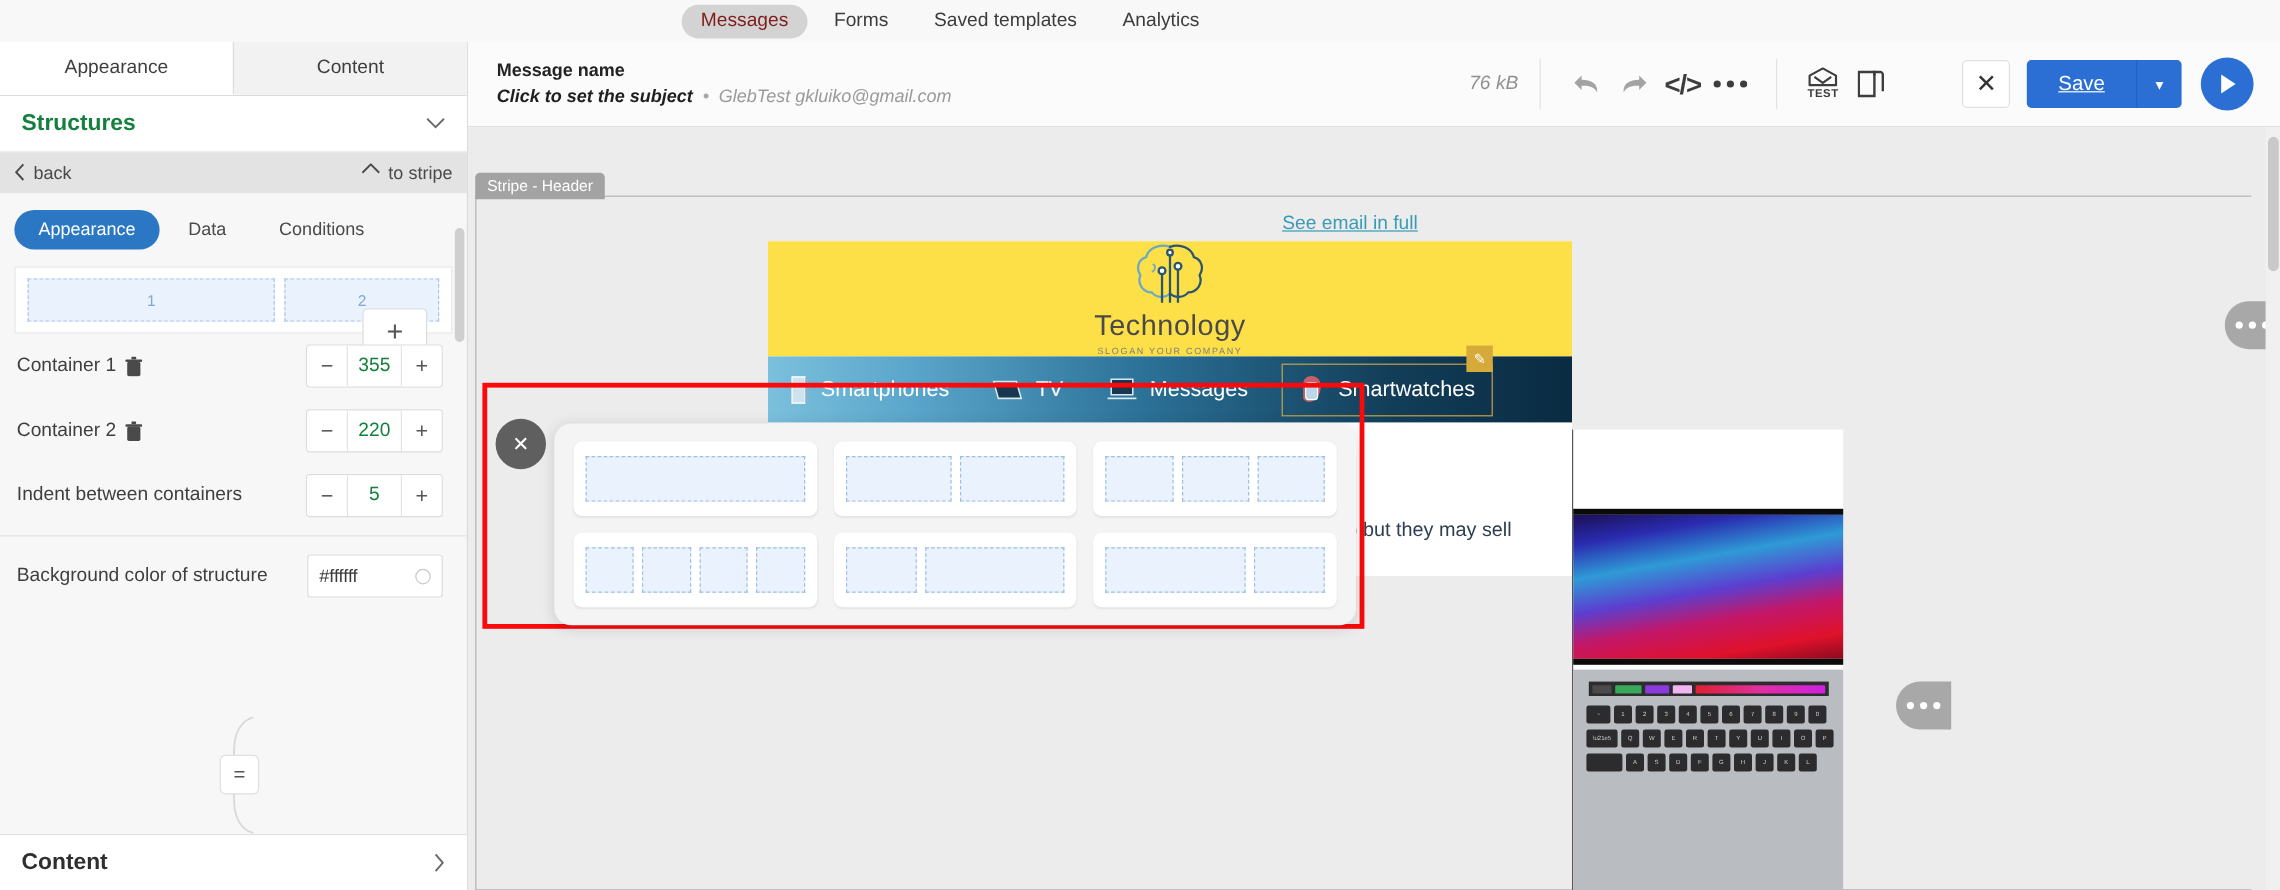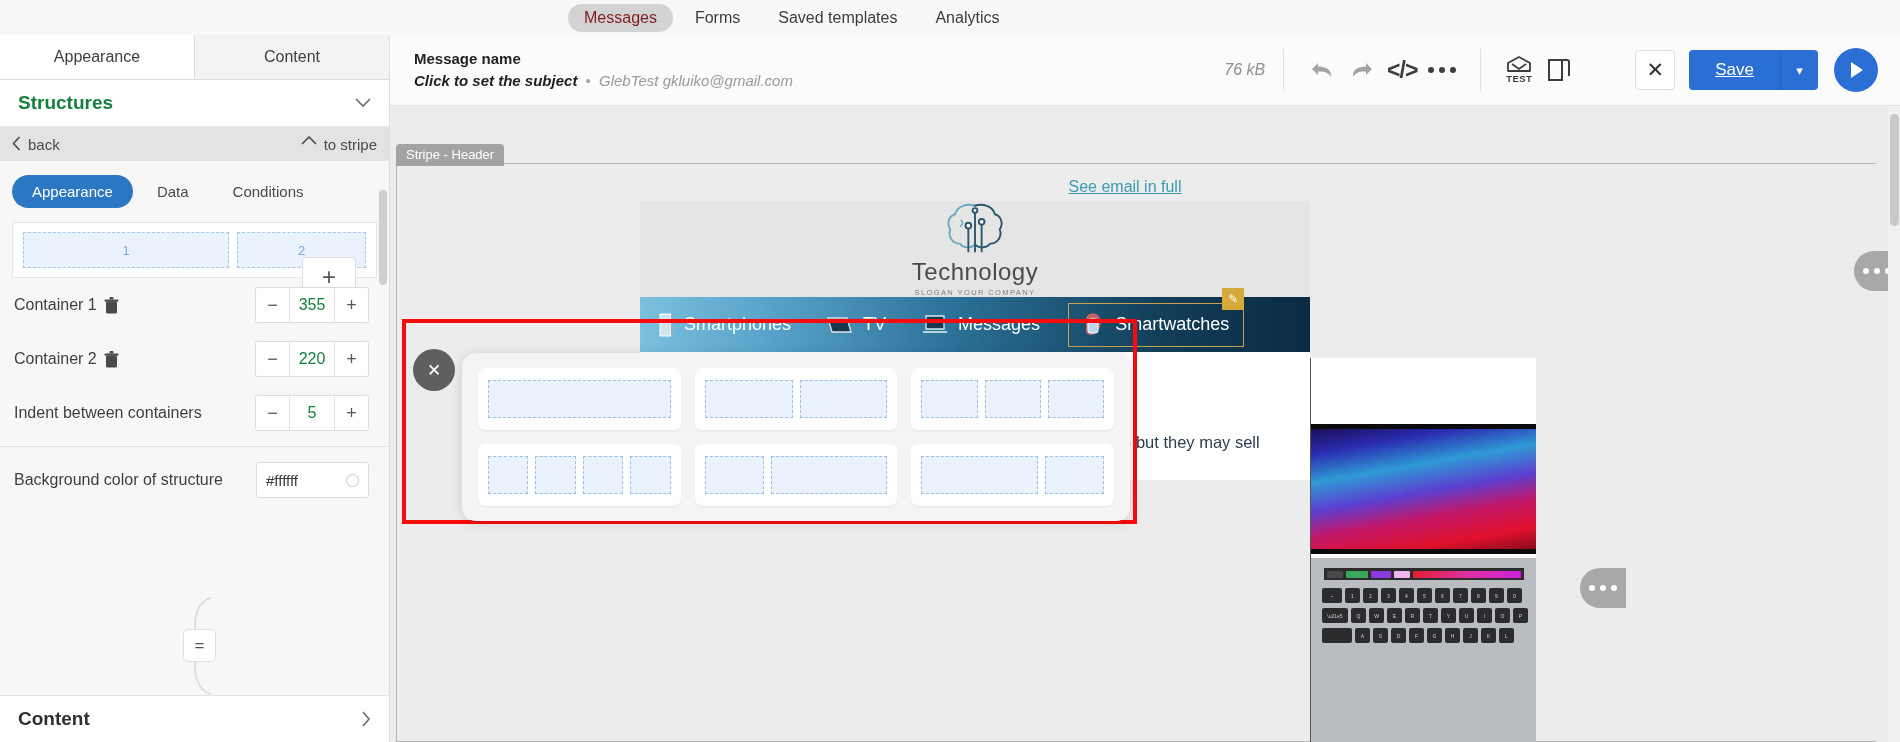--- a/index.html
+++ b/index.html
@@ -210,21 +210,21 @@
     position: absolute; top: 72px; left: 0; width: 1470px;
     text-align: center; font-size: 16px; color: #3a9bb5;
     text-decoration: underline; cursor: pointer;
   }
 
   .email-body {
     position: absolute; left: 250px; top: 95px;
     width: 670px; background: #fff;
   }
   .email-logo {
-    height: 96px; background: #e5e5e5;
+    height: 96px; background: #fde047;
     display:flex; flex-direction: column; align-items:center; justify-content:center;
   }
   .logo-name { font-size: 24px; color: #4a4a4a; letter-spacing: 0.5px; margin-top: 2px; }
   .logo-slogan { font-size: 7.5px; color: #7d7d7d; letter-spacing: 1.4px; margin-top: 2px; }
 
   .email-nav {
     height: 55px;
     background: linear-gradient(90deg,#7bc0dd 0%, #5aa5cb 18%, #2a6f95 48%, #123d58 78%, #0a2b42 100%);
     display: flex; align-items: center; position: relative;
   }

